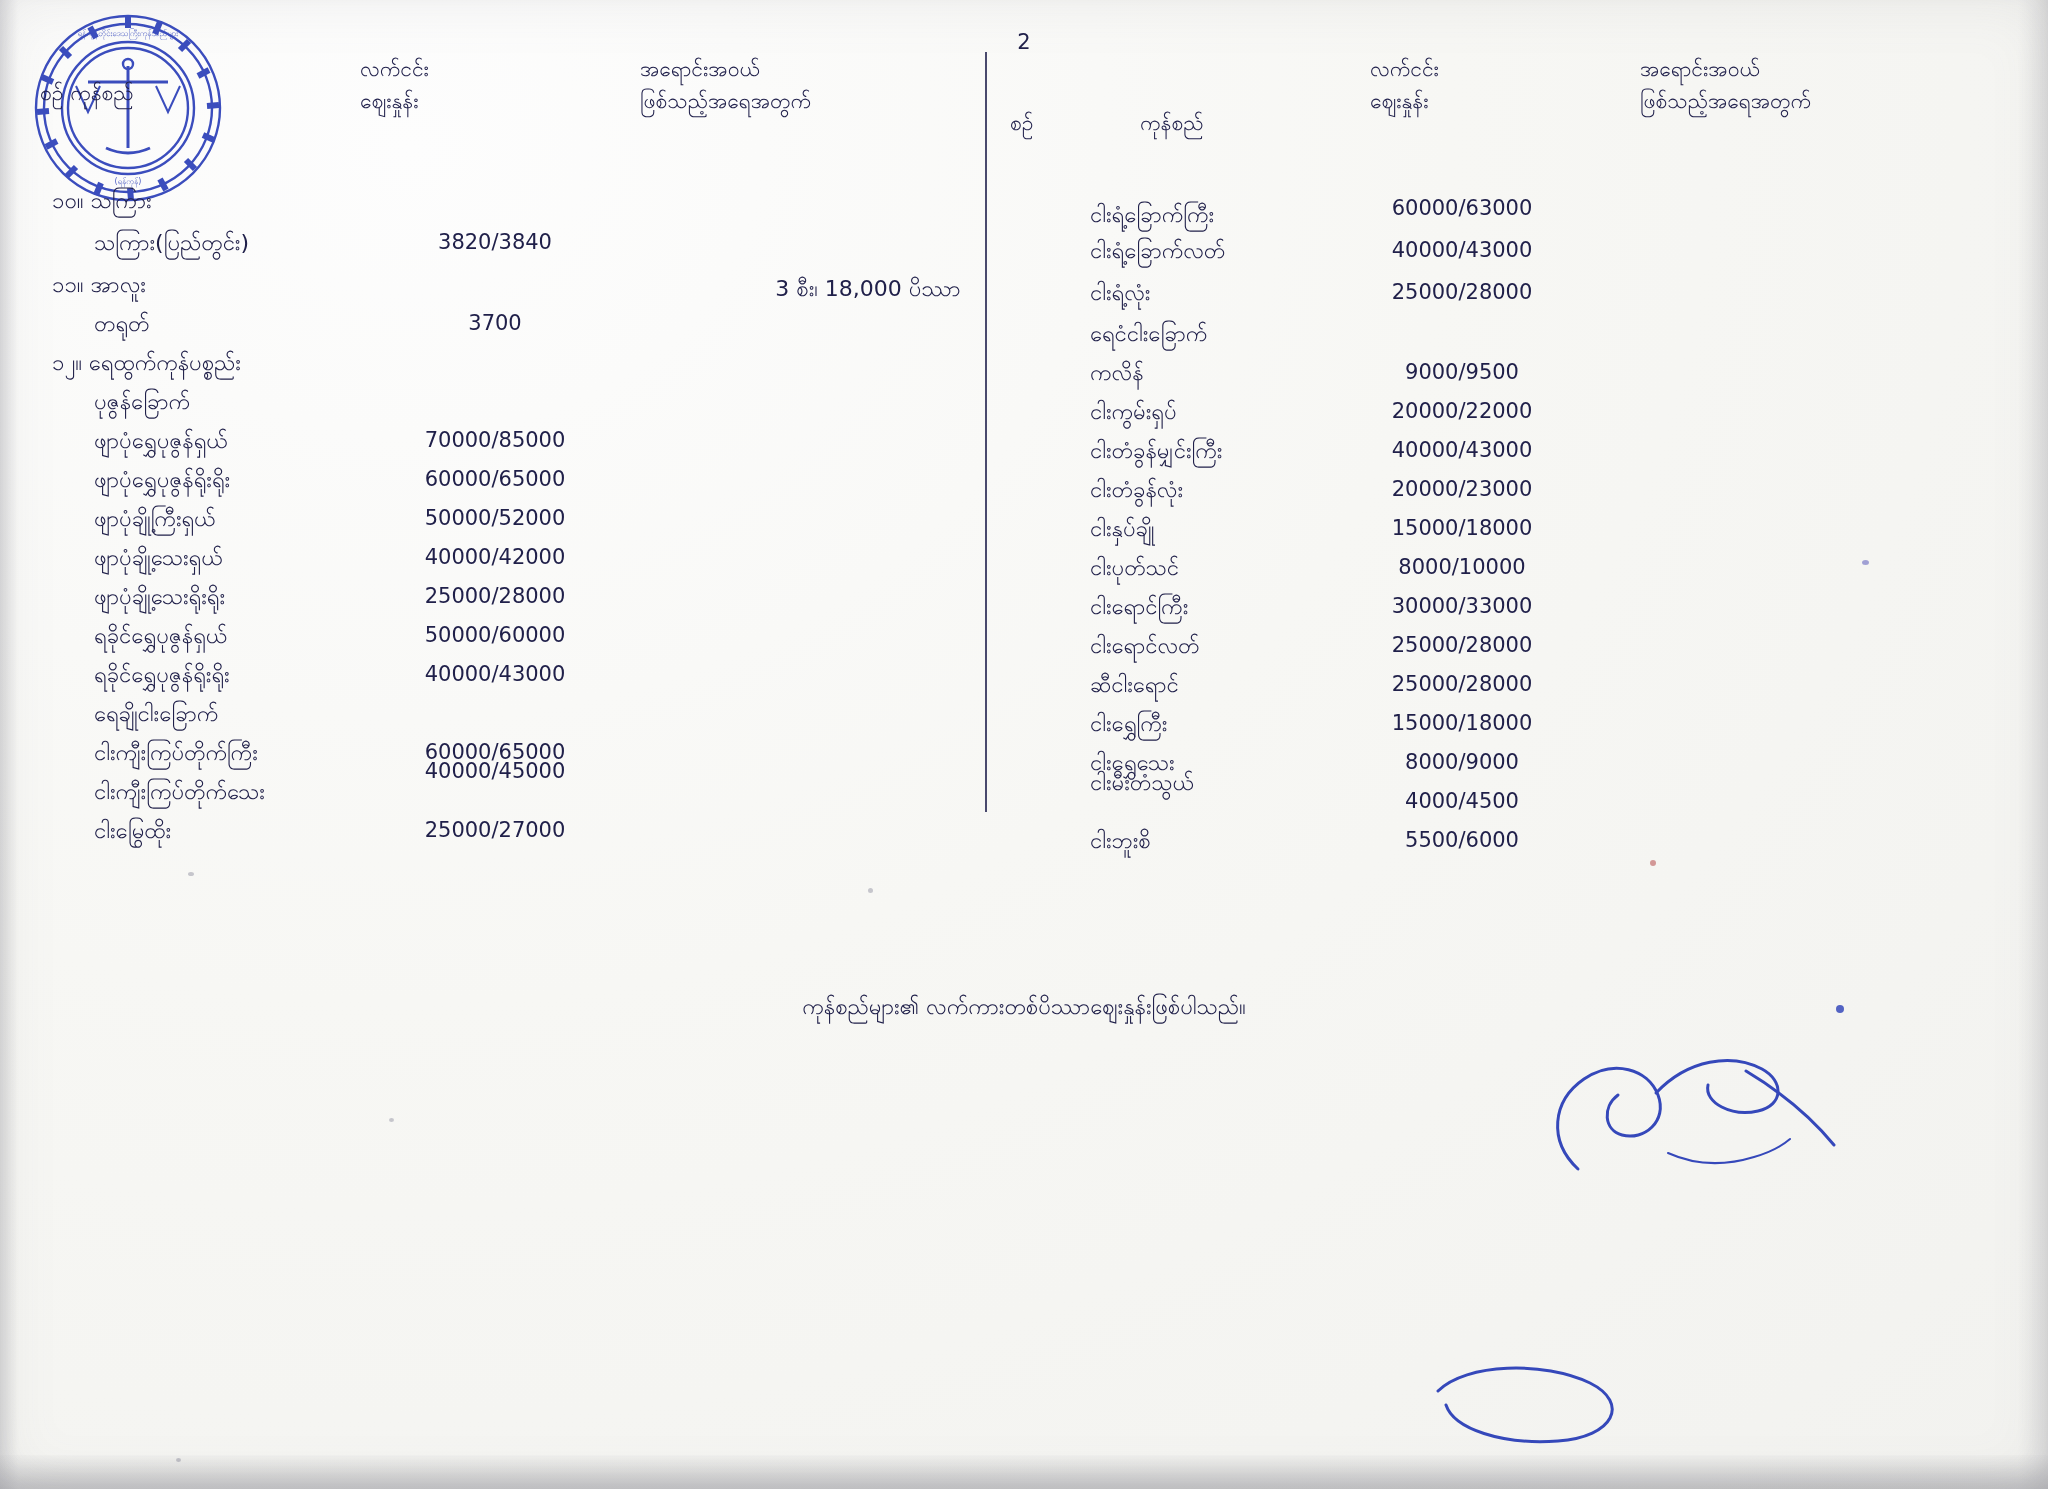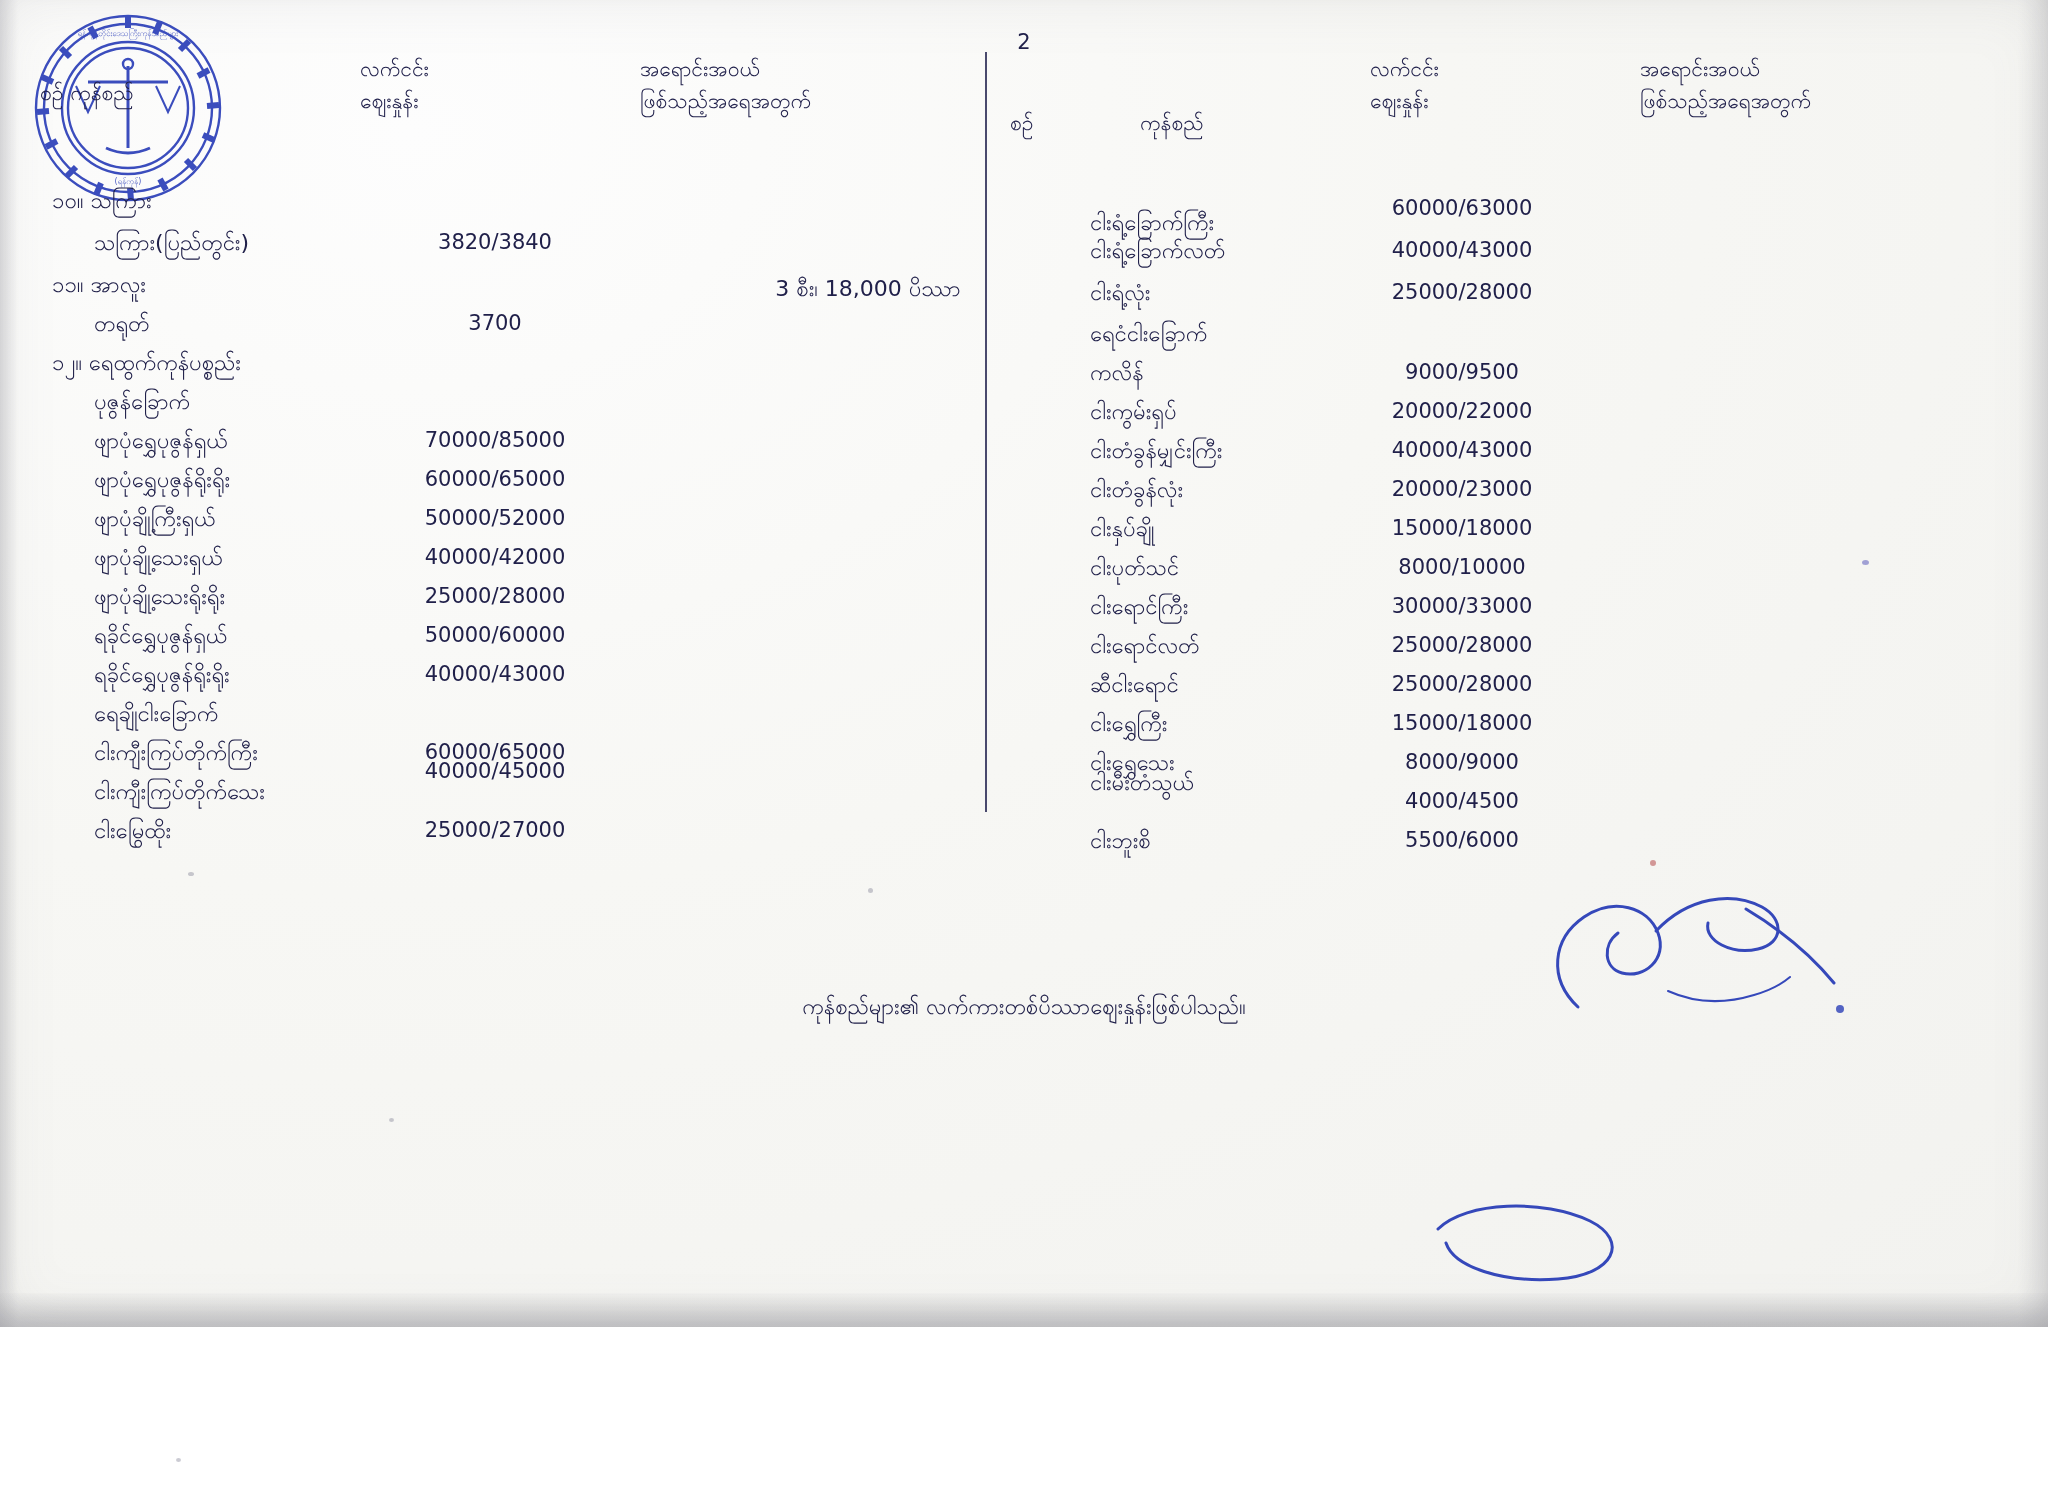--- a/index.html
+++ b/index.html
@@ -6,21 +6,21 @@
   body{
     width:2048px;height:1489px;
     background:#ffffff;
     font-family:"DejaVu Sans","Liberation Sans",sans-serif;
     color:#1a1a3a;
     position:relative;
     overflow:hidden;
   }
   
   #sheet{
-    position:absolute;left:0;top:0;width:2048px;height:1327px;
+    position:absolute;left:0;top:0;width:2048px;height:1489px;
     background:
       radial-gradient(ellipse at 20% 10%, #fdfdfd 0%, #f7f7f4 45%, #f2f2ef 100%);
   }
   
   #sheet:before{
     content:"";position:absolute;left:0;top:0;right:0;bottom:0;
     box-shadow:inset 0 0 60px rgba(120,120,130,.12),
                inset 0 -14px 22px rgba(60,60,70,.10);
     pointer-events:none;
   }
@@ -201,21 +201,21 @@
   <div class="t num center" style="left:495px;top:547px;">40000/42000</div>
   <div class="t num center" style="left:495px;top:586px;">25000/28000</div>
   <div class="t num center" style="left:495px;top:625px;">50000/60000</div>
   <div class="t num center" style="left:495px;top:664px;">40000/43000</div>
   <div class="t num center" style="left:495px;top:742px;">60000/65000</div>
   <div class="t num center" style="left:495px;top:761px;">40000/45000</div>
   <div class="t num center" style="left:495px;top:820px;">25000/27000</div>
 
   <div class="t center" style="left:868px;top:278px;">3 စီး၊ 18,000 ပိဿာ</div>
 
-  <div class="t" style="left:1090px;top:212px;">ငါးရံ့ခြောက်ကြီး</div>
+  <div class="t" style="left:1090px;top:204px;">ငါးရံ့ခြောက်ကြီး</div>
   <div class="t" style="left:1090px;top:240px;">ငါးရံ့ခြောက်လတ်</div>
   <div class="t" style="left:1090px;top:282px;">ငါးရံ့လုံး</div>
   <div class="t" style="left:1090px;top:323px;">ရေငံငါးခြောက်</div>
   <div class="t" style="left:1090px;top:362px;">ကလိန်</div>
   <div class="t" style="left:1090px;top:401px;">ငါးကွမ်းရှပ်</div>
   <div class="t" style="left:1090px;top:440px;">ငါးတံခွန်မျှင်းကြီး</div>
   <div class="t" style="left:1090px;top:479px;">ငါးတံခွန်လုံး</div>
   <div class="t" style="left:1090px;top:518px;">ငါးနှပ်ချို</div>
   <div class="t" style="left:1090px;top:557px;">ငါးပုတ်သင်</div>
   <div class="t" style="left:1090px;top:596px;">ငါးရောင်ကြီး</div>

